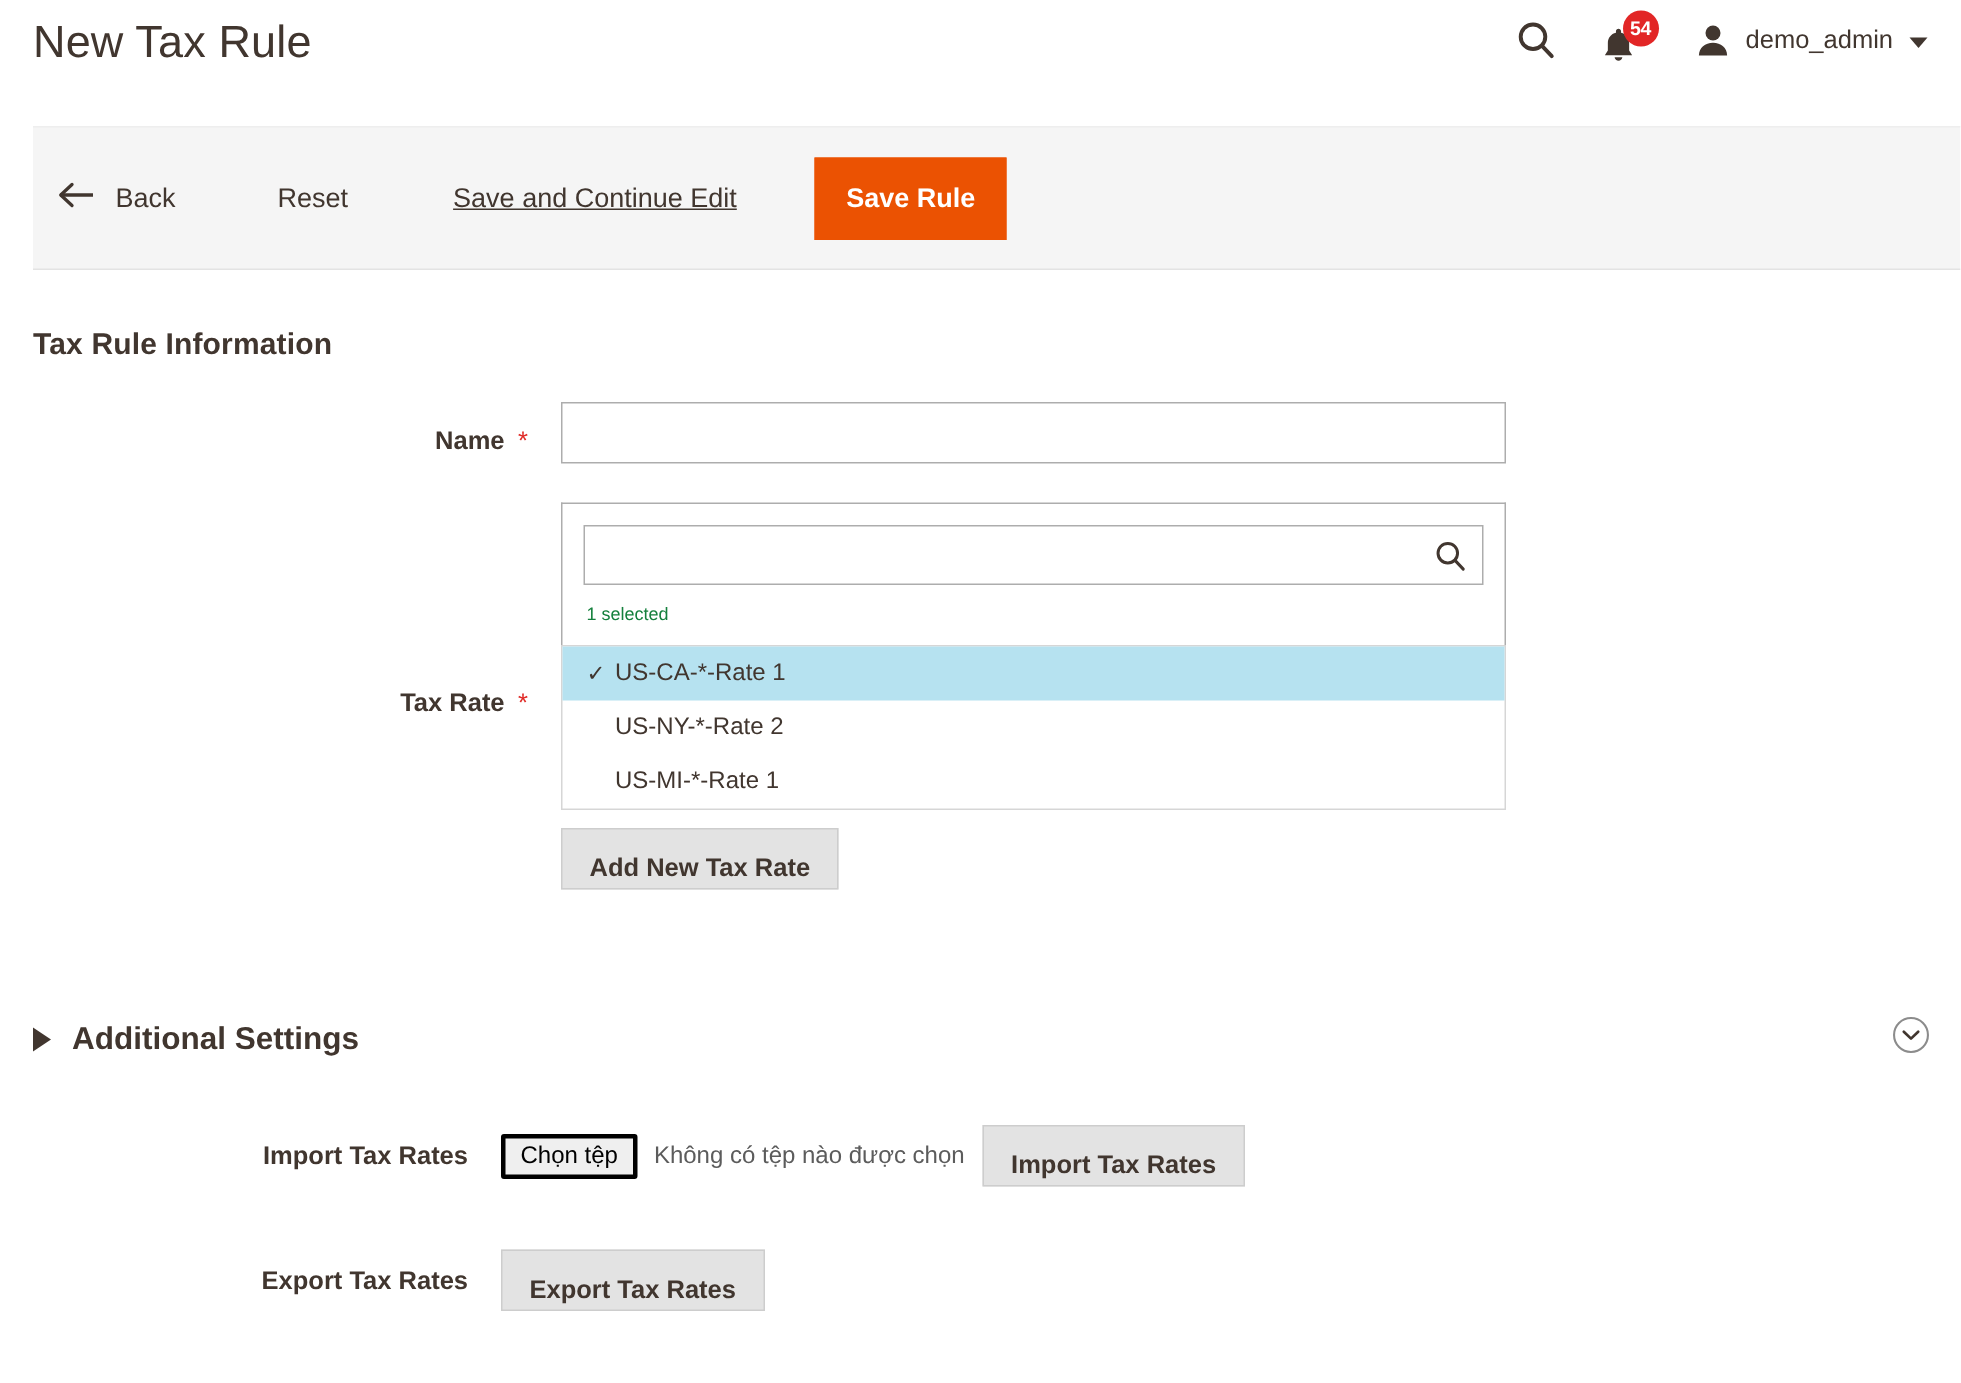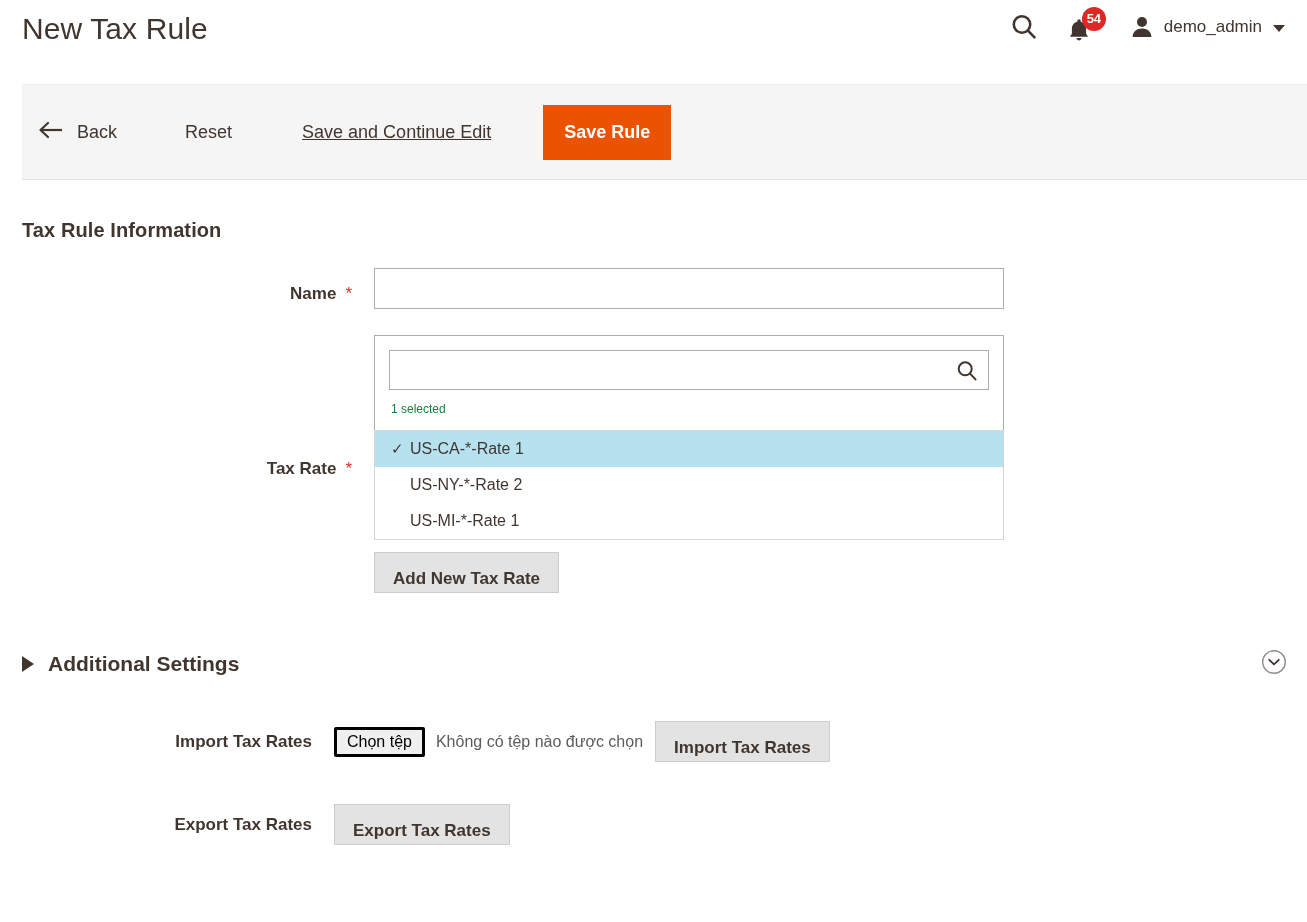--- a/index.html
+++ b/index.html
@@ -247,21 +247,21 @@
     font-weight: 600;
     color: #41362f;
     padding: 16px 18px;
     height: 41px;
     cursor: pointer;
     white-space: nowrap;
   }
 
   
   .collapsible {
-    margin-top: 56px;
+    margin-top: 84px;
     padding: 0 14px 0 22px;
     display: flex;
     align-items: center;
     justify-content: space-between;
     cursor: pointer;
   }
   .collapsible-left {
     display: flex;
     align-items: center;
     gap: 14px;

